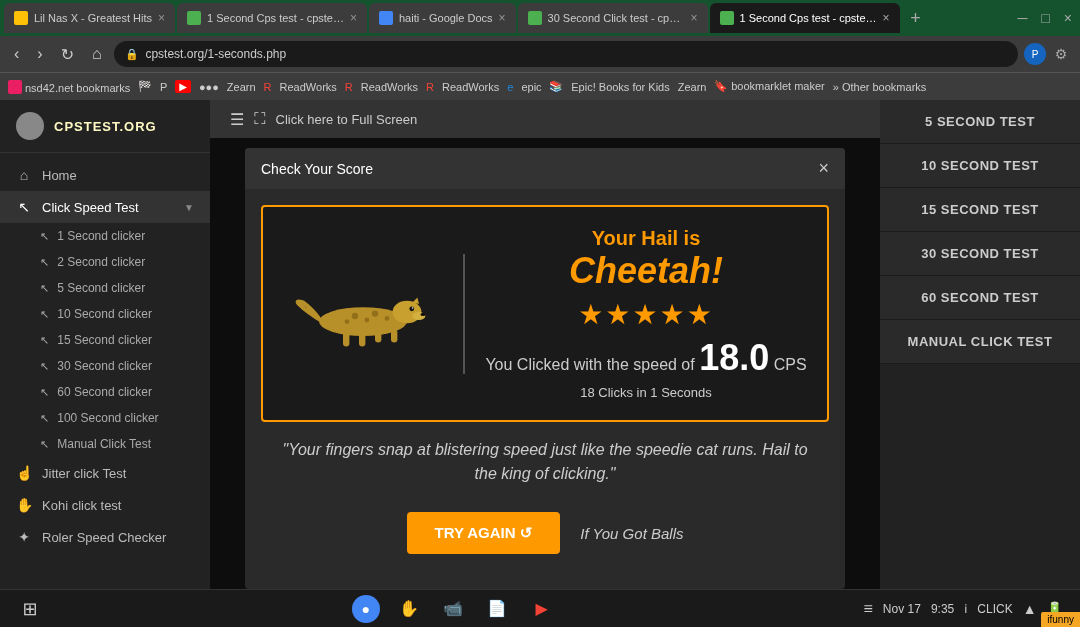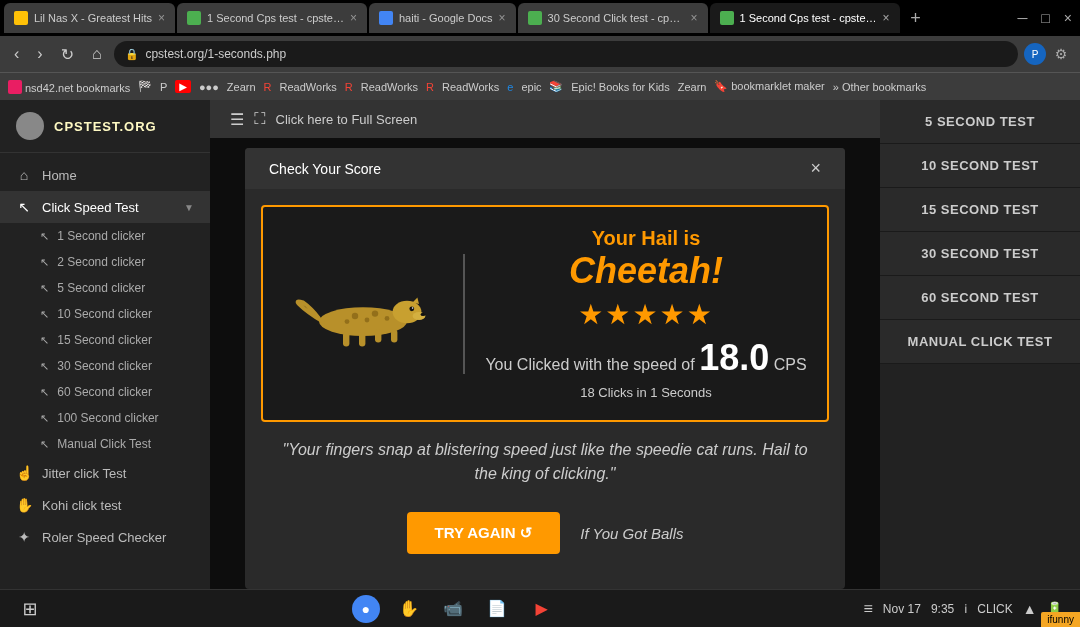--- a/index.html
+++ b/index.html
@@ -1,17 +1,17 @@
 <!DOCTYPE html>
 <html><head>
   <meta charset="utf-8">
   <style>
     * { margin: 0; padding: 0; box-sizing: border-box; }
     body { font-family: Arial, sans-serif; background: #1a1a1a; color: #ccc; width: 1080px; height: 627px; overflow: hidden; position: relative; }
-    .tab-bar { display: flex; align-items: center; background: #000000; height: 36px; padding: 18px 4px; gap: 2px; }
+    .tab-bar { display: flex; align-items: center; background: #14532d; height: 36px; padding: 18px 4px; gap: 2px; }
     .tab { display: flex; align-items: center; background: #3c3c3c; border-radius: 6px 6px 0 0; height: 30px; padding: 0 10px; font-size: 11px; color: #ccc; gap: 6px; min-width: 140px; max-width: 190px; overflow: hidden; cursor: pointer; }
     .tab.active { background: #1a1a1a; color: #fff; }
     .tab-favicon { width: 14px; height: 14px; background: #888; border-radius: 2px; flex-shrink: 0; display: flex; align-items: center; justify-content: center; font-size: 8px; }
     .tab-favicon.green { background: #4caf50; }
     .tab-favicon.yellow { background: #ffc107; }
     .tab-label { flex: 1; white-space: nowrap; overflow: hidden; text-overflow: ellipsis; font-size: 11px; }
     .tab-close { font-size: 12px; opacity: 0.6; flex-shrink: 0; }
     .tab-new { width: 28px; height: 28px; display: flex; align-items: center; justify-content: center; font-size: 18px; color: #aaa; cursor: pointer; }
     .tab-controls { margin-left: auto; display: flex; gap: 6px; }
     .tab-ctrl-btn { color: #aaa; font-size: 14px; padding: 4px; cursor: pointer; }
@@ -46,21 +46,21 @@
     .main-area { flex: 1; position: relative; overflow: hidden; }
     .fullscreen-bar { background: #333; height: 38px; display: flex; align-items: center; padding: 0 20px; gap: 10px; }
     .menu-icon { color: #ccc; font-size: 16px; cursor: pointer; }
     .fullscreen-text { color: #ccc; font-size: 13px; cursor: pointer; }
 
     .content-area { background: #1a1a1a; padding: 0; position: relative; height: calc(100% - 38px); }
 
     
     .modal-overlay { position: absolute; top: 0; left: 0; right: 0; bottom: 0; background: rgba(0,0,0,0.5); z-index: 10; display: flex; flex-direction: column; align-items: center; }
     .modal { background: #2a2a2a; border-radius: 4px; width: 600px; margin-top: 10px; overflow: hidden; }
-    .modal-header { background: #333; padding: 10px 24px; display: flex; align-items: center; justify-content: space-between; }
+    .modal-header { background: #333; padding: 10px 16px; display: flex; align-items: center; justify-content: space-between; }
     .modal-title { color: #fff; font-size: 14px; }
     .modal-close { color: #ccc; font-size: 18px; cursor: pointer; }
     .modal-body { padding: 16px; }
     .result-card { background: #1a1a1a; border: 2px solid #f90; border-radius: 4px; padding: 20px; display: flex; align-items: center; gap: 20px; }
     .cheetah-img { width: 160px; flex-shrink: 0; }
     .divider-line { width: 2px; background: #555; height: 120px; flex-shrink: 0; }
     .result-info { flex: 1; text-align: center; }
     .rank-label { color: #f90; font-size: 20px; font-weight: bold; }
     .rank-name { color: #f90; font-size: 36px; font-style: italic; font-weight: bold; }
     .stars { font-size: 28px; color: #f90; letter-spacing: 2px; margin: 6px 0; }

